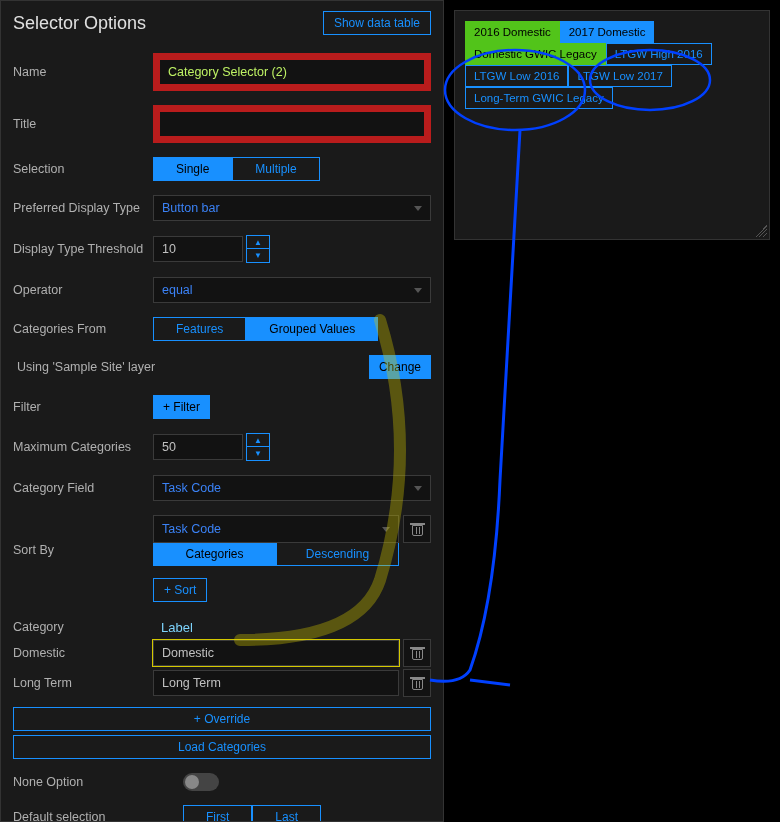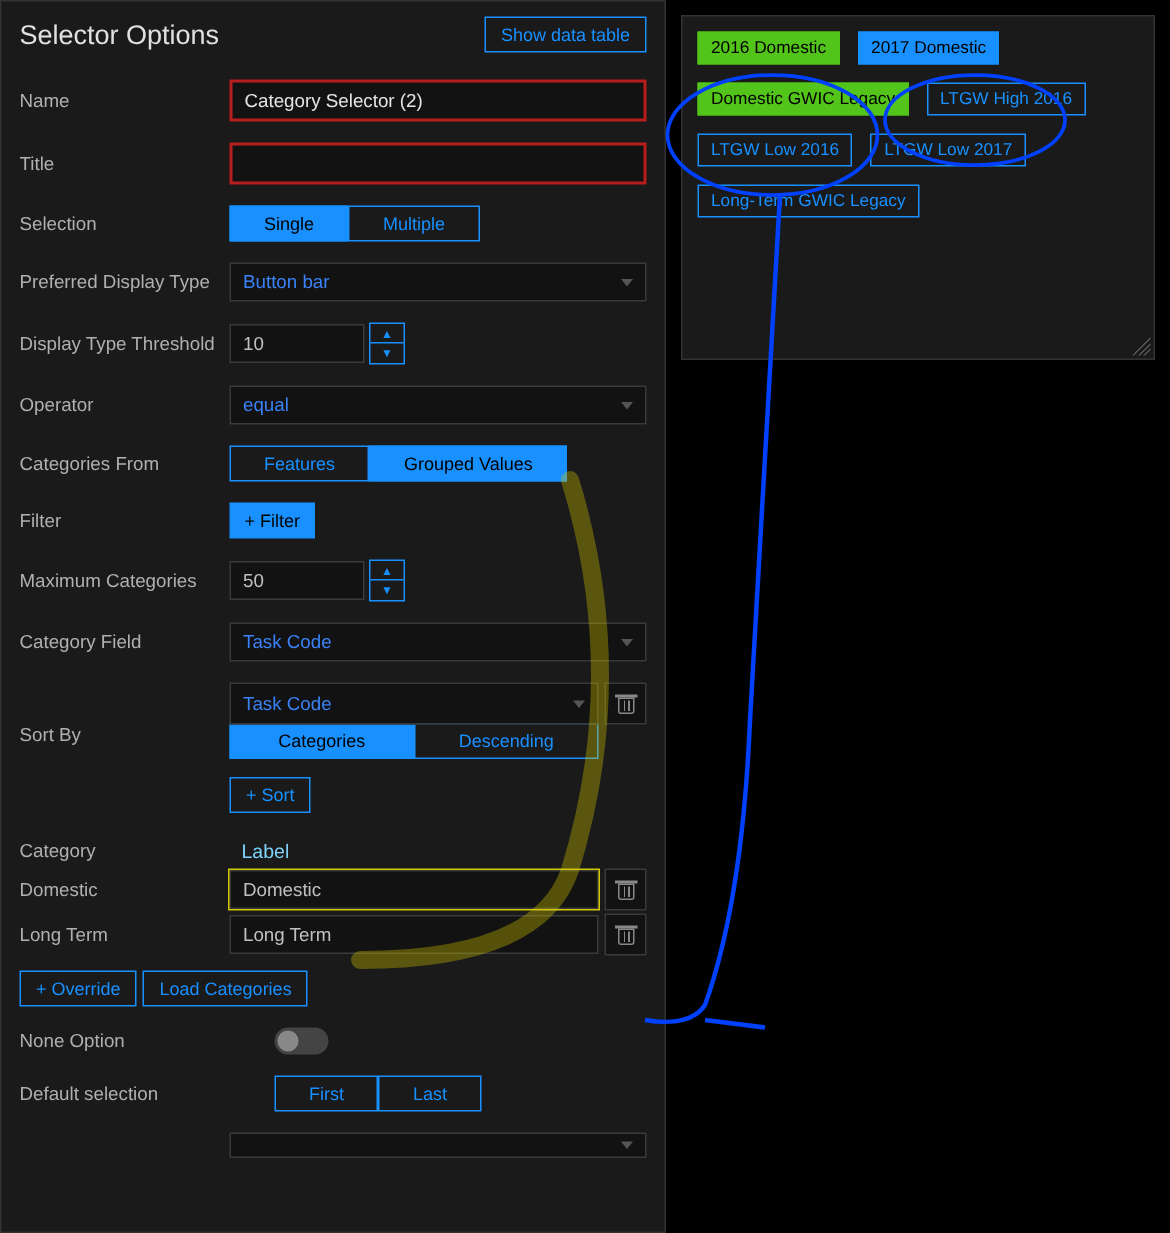--- a/index.html
+++ b/index.html
@@ -70,22 +70,22 @@
     font-size: 12.5px;
   }
   .form-control-area {
     flex: 1;
     display: flex;
     align-items: center;
     gap: 4px;
   }
   .text-input {
     background: #121212;
-    border: 2px solid #b91c1c;
-    color: #e5e5e5;
+    border: 7px solid #b91c1c;
+    color: #bef264;
     padding: 5px 8px;
     width: 100%;
     font-size: 12.5px;
   }
   .select-input {
     background: #121212;
     border: 1px solid #3a3a3a;
     color: #3b82f6;
     padding: 5px 8px;
     width: 100%;
@@ -244,20 +244,21 @@
     border: 1px solid #3a3a3a;
     color: #c0c0c0;
     padding: 5px 8px;
     font-size: 12.5px;
   }
   .action-row {
     display: flex;
     gap: 4px;
     margin-top: 10px;
     margin-bottom: 14px;
+    flex-direction: column;
   }
   .toggle {
     width: 36px;
     height: 18px;
     background: #444;
     border-radius: 9px;
     position: relative;
     cursor: pointer;
   }
   .toggle .knob {
@@ -266,21 +267,21 @@
     background: #888;
     border-radius: 50%;
     position: absolute;
     top: 2px;
     left: 2px;
   }
   
   .preview-btns {
     display: flex;
     flex-wrap: wrap;
-    gap: 12px;
+    gap: 0;
   }
   .pv-btn {
     border: 1px solid #1890ff;
     color: #1890ff;
     background: transparent;
     padding: 4px 8px;
     font-size: 11.5px;
     cursor: pointer;
     white-space: nowrap;
   }
@@ -378,20 +379,24 @@
     <div class="form-row">
       <div class="form-label">Categories From</div>
       <div class="form-control-area">
         <div class="btn-group">
           <button class="seg-btn">Features</button>
           <button class="seg-btn active">Grouped Values</button>
         </div>
       </div>
     </div>
 
+    <div class="sublabel-row">
+      <div class="sublabel"> Using 'Sample Site' layer</div>
+      <button class="primary-btn">Change</button>
+    </div>
 
     <div class="form-row">
       <div class="form-label">Filter</div>
       <div class="form-control-area">
         <button class="primary-btn">+ Filter</button>
       </div>
     </div>
 
     <div class="form-row">
       <div class="form-label">Maximum Categories</div>

